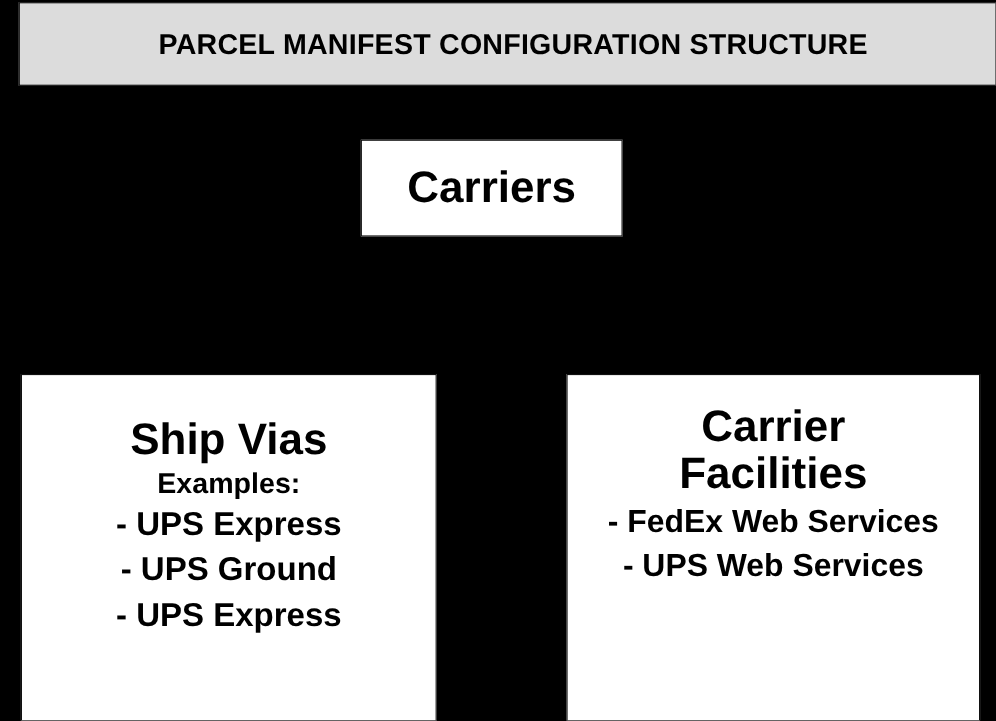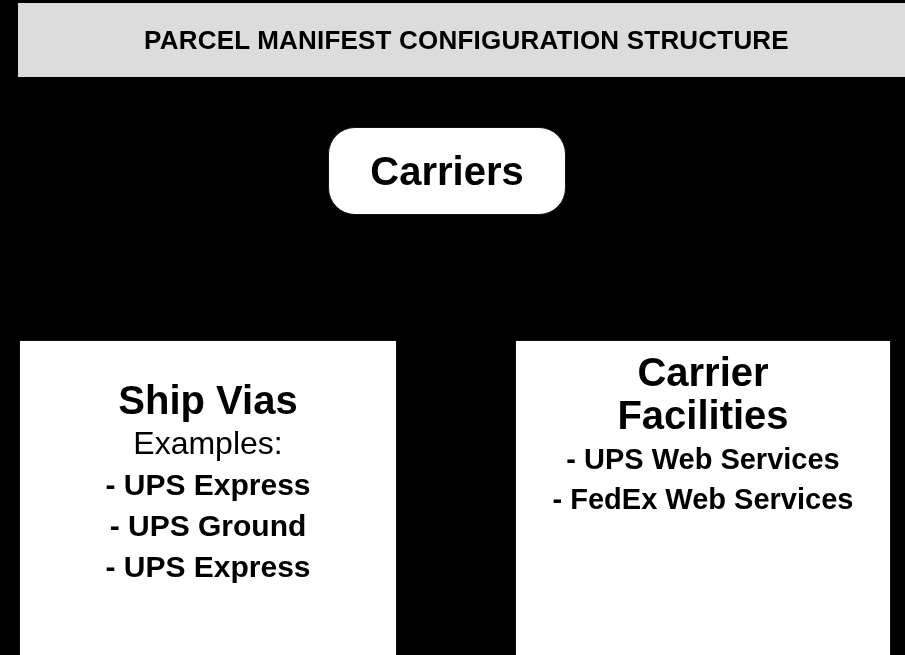--- a/index.html
+++ b/index.html
@@ -55,21 +55,20 @@
 
   
   #node-carriers {
     left: 328px;
     top: 127px;
     width: 238px;
     height: 88px;
     display: flex;
     align-items: center;
     justify-content: center;
-    border-radius: 27px;
   }
   .node-title-lg {
     font-size: 40px;
     font-weight: bold;
     line-height: 1.05;
   }
 
   
   #node-ship-vias {
     left: 19px;
@@ -78,39 +77,39 @@
     height: 316px;
     padding: 38px 10px 0 10px;
   }
 
   
   #node-carrier-facilities {
     left: 515px;
     top: 340px;
     width: 376px;
     height: 316px;
-    padding: 10px 8px 0 8px;
+    padding: 26px 8px 0 8px;
   }
 
   .node-heading {
     font-size: 40px;
     font-weight: bold;
     line-height: 1.08;
     margin: 0 0 2px 0;
     white-space: nowrap;
   }
   .node-heading.wrap {
     white-space: normal;
     max-width: 260px;
     margin-left: auto;
     margin-right: auto;
   }
   .node-sublabel {
-    font-size: 32px;
-    font-weight: normal;
+    font-size: 26px;
+    font-weight: bold;
     line-height: 1.2;
     margin: 2px 0 1px 0;
   }
   .node-list {
     list-style: none;
     margin: 0;
     padding: 0;
   }
   .node-list li {
     font-size: 30px;
@@ -177,18 +176,18 @@
     <ul class="node-list">
       <li>- UPS Express</li>
       <li>- UPS Ground</li>
       <li>- UPS Express</li>
     </ul>
   </div>
 
   <div class="node" id="node-carrier-facilities">
     <div class="node-heading wrap">Carrier Facilities</div>
     <ul class="node-list">
+      <li>- FedEx Web Services</li>
       <li>- UPS Web Services</li>
-      <li>- FedEx Web Services</li>
     </ul>
   </div>
 
 </div>
 
 </body></html>

